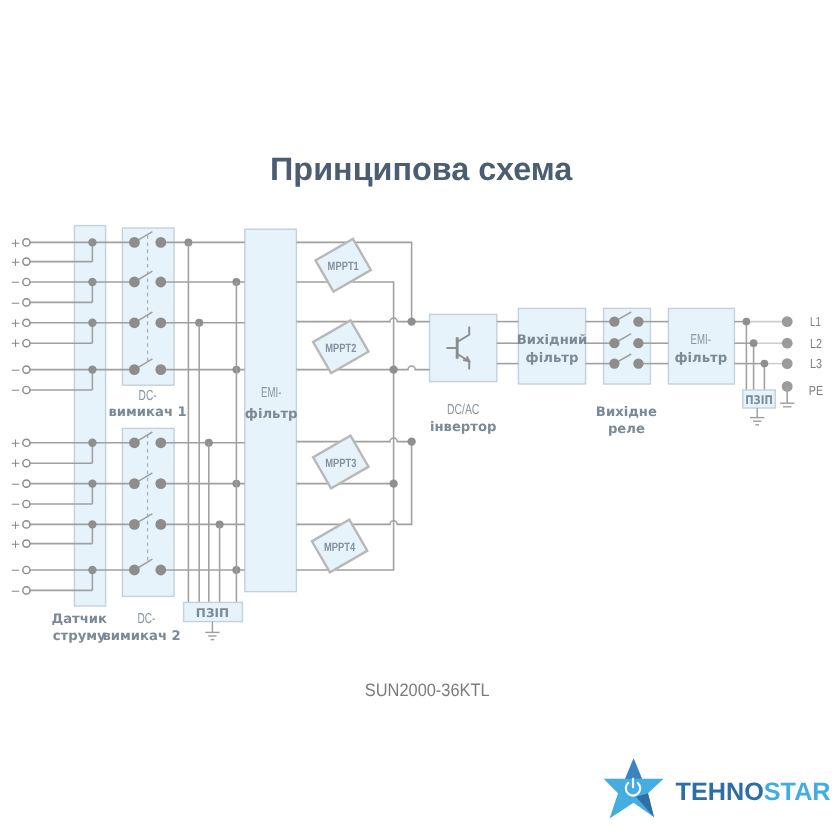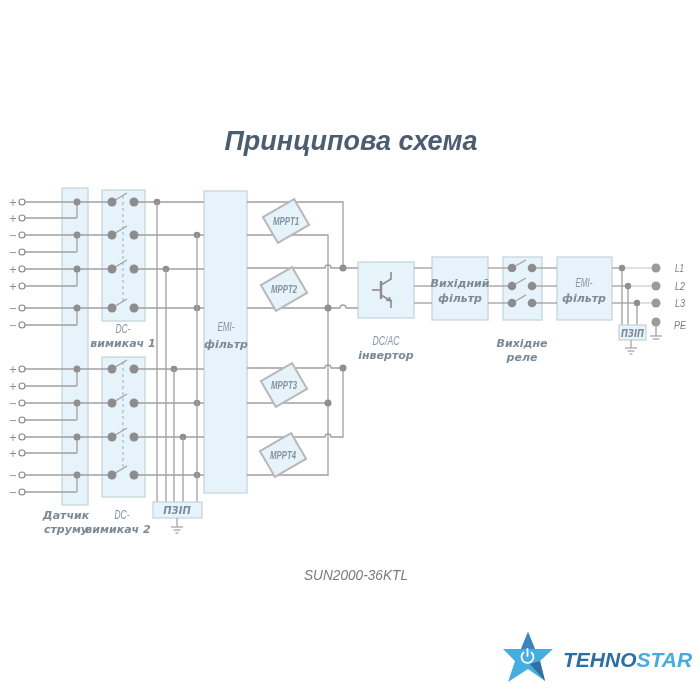--- a/index.html
+++ b/index.html
@@ -1,16 +1,16 @@
 <!DOCTYPE html>
 <html><head>
 <meta charset="utf-8">
 <style>
   html, body { margin: 0; padding: 0; background: #ffffff; }
-  #stage { width: 700px; height: 700px; position: relative; overflow: hidden; font-style: italic; }
+  #stage { width: 700px; height: 700px; position: relative; overflow: hidden; }
   svg { display: block; }
   .title { font-family: "Liberation Sans", sans-serif; font-weight: bold; font-size: 27px; fill: #4b5e71; }
   .box { fill: #e7f3fa; stroke: #c3d2db; stroke-width: 1.2; }
   .wire { stroke: #a0a0a0; stroke-width: 1.3; fill: none; }
   .wire-light { stroke: #cfcfcf; stroke-width: 1.3; fill: none; }
   .dash { stroke: #9fb6c6; stroke-width: 1.1; stroke-dasharray: 3 3; fill: none; }
   .dot { fill: #8f8f8f; }
   .sdot { fill: #8d8d8d; }
   .terminal-open { fill: #ffffff; stroke: #8a8a8a; stroke-width: 1.2; }
   .terminal-fill { fill: #9b9b9b; }

